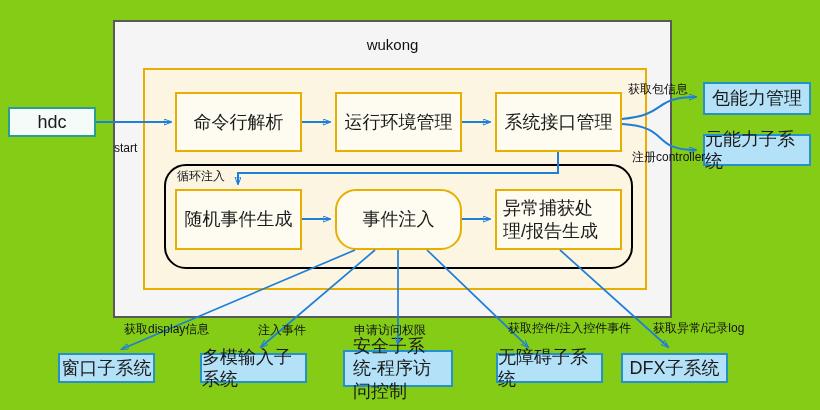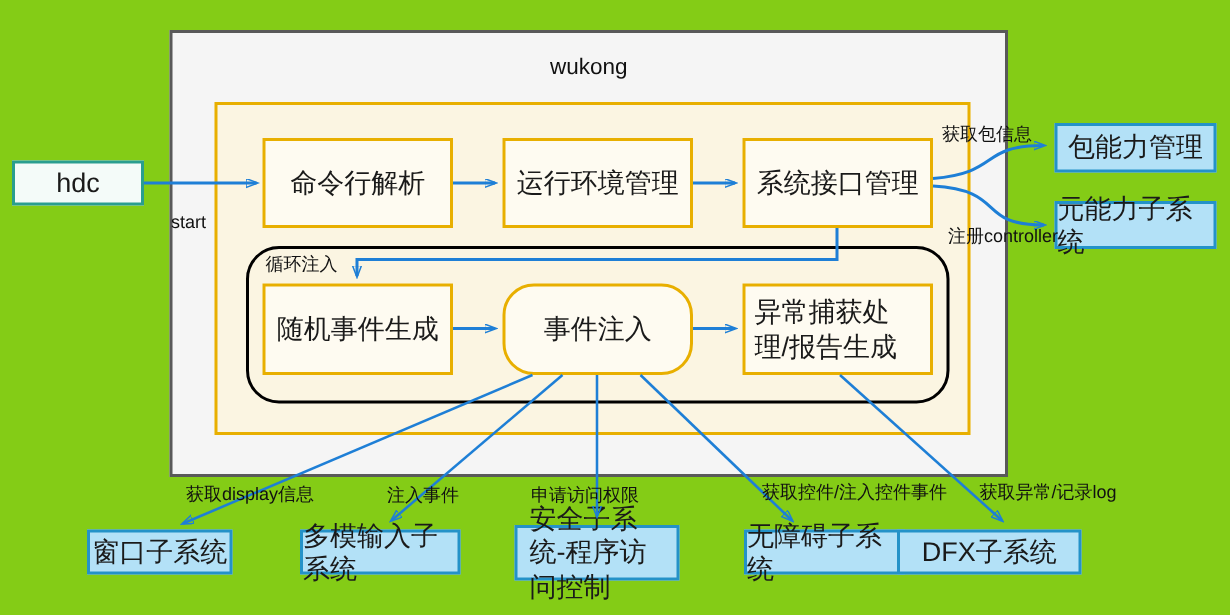--- a/index.html
+++ b/index.html
@@ -87,21 +87,21 @@
   </div>
   <div class="abs node blue" style="left:200px;top:353px;width:107px;height:30px;">
     <span>多模输入子系统</span>
   </div>
   <div class="abs node blue" style="left:343px;top:350px;width:110px;height:37px;padding:0 8px;">
     <span>安全子系统-程序访问控制</span>
   </div>
   <div class="abs node blue" style="left:483px;top:353px;width:107px;height:30px;margin-left:13px;">
     <span>无障碍子系统</span>
   </div>
-  <div class="abs node blue" style="left:598px;top:353px;width:123px;height:30px;">
+  <div class="abs node blue" style="left:621px;top:353px;width:107px;height:30px;">
     <span>DFX子系统</span>
   </div>
 
   <svg class="edges">
     <defs>
       <marker id="arr" markerWidth="9" markerHeight="8" refX="7" refY="3" orient="auto" markerUnits="userSpaceOnUse">
         <path d="M0,0 L8,3 L0,6 Z" fill="#1e7fd6"></path>
       </marker>
     </defs>
     <path d="M96,122 H171" stroke-width="2" marker-end="url(#arr)"></path>

